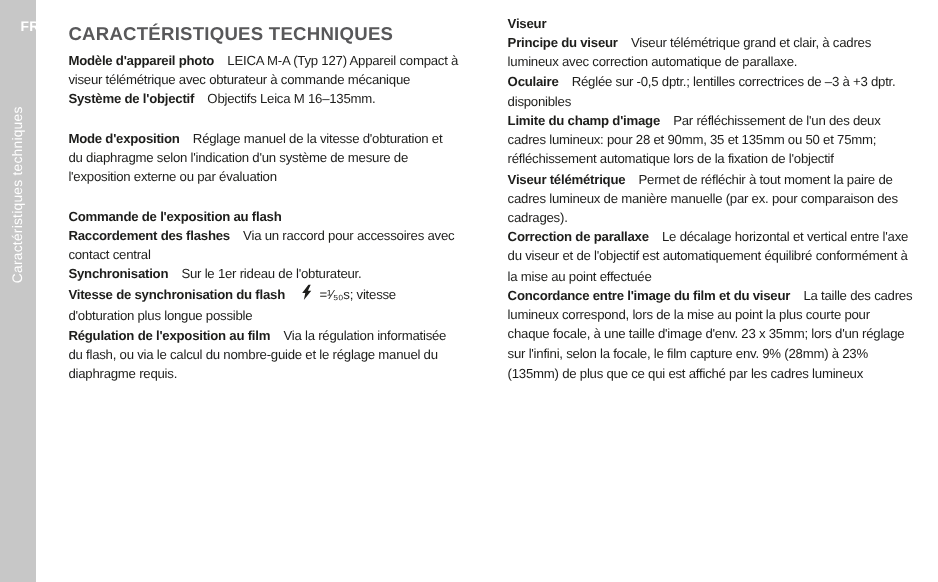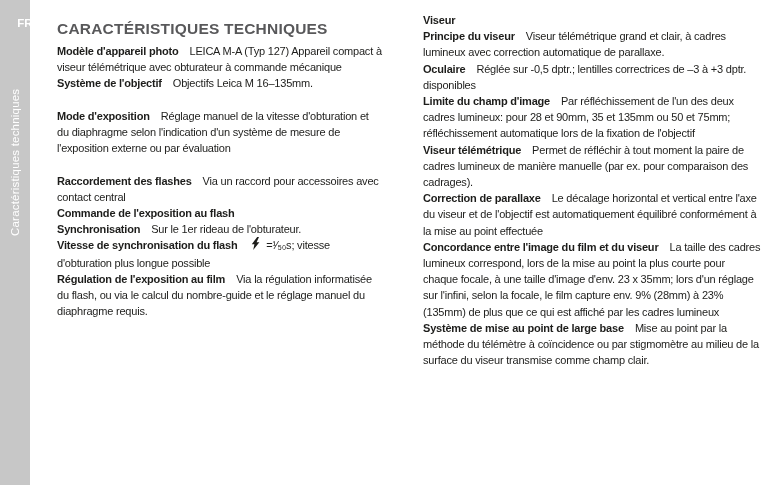--- a/index.html
+++ b/index.html
@@ -103,36 +103,35 @@
   <h1 class="page-title">CARACTÉRISTIQUES TECHNIQUES</h1>
   <div class="col col-left" id="col-left">
       <div class="section">
         <p class="spec"><span class="label gap">Modèle d'appareil photo</span><span class="body">LEICA M-A (Typ 127) Appareil compact à viseur télémétrique avec obturateur à commande mécanique</span></p>
         <p class="spec"><span class="label gap">Système de l'objectif</span><span class="body">Objectifs Leica M 16–135mm.</span></p>
       </div>
       <div class="section">
         <p class="spec"><span class="label gap">Mode d'exposition</span><span class="body">Réglage manuel de la vitesse d'obturation et du diaphragme selon l'indication d'un système de mesure de l'exposition externe ou par évaluation</span></p>
       </div>
       <div class="section">
+        <p class="spec"><span class="label">Commande de l'exposition au flash</span></p>
         <p class="spec"><span class="label gap">Raccordement des flashes</span><span class="body">Via un raccord pour accessoires avec contact central</span></p>
-        <p class="spec"><span class="label">Commande de l'exposition au flash</span></p>
         <p class="spec"><span class="label gap">Synchronisation</span><span class="body">Sur le 1er rideau de l'obturateur.</span></p>
         <p class="spec"><span class="label gap">Vitesse de synchronisation du flash</span>
   <span class="flash-icon-svg"><svg width="9" height="13" viewBox="0 0 9 13" xmlns="http://www.w3.org/2000/svg">
               <path d="M6.2 0 L0.8 7.2 L3.4 7.2 L2.2 13 L8.4 5.2 L5.6 5.2 L8 0 Z" fill="#1d1d1b"></path>
             </svg></span>
 <span class="body">=¹⁄₅₀s; vitesse d'obturation plus longue possible</span></p>
         <p class="spec"><span class="label gap">Régulation de l'exposition au film</span><span class="body">Via la régulation informatisée du flash, ou via le calcul du nombre-guide et le réglage manuel du diaphragme requis.</span></p>
       </div>
     </div>
   <div class="col col-right" id="col-right">
       <div class="section">
         <p class="spec"><span class="label">Viseur</span></p>
         <p class="spec"><span class="label gap">Principe du viseur</span><span class="body">Viseur télémétrique grand et clair, à cadres lumineux avec correction automatique de parallaxe.</span></p>
         <p class="spec"><span class="label gap">Oculaire</span><span class="body">Réglée sur -0,5 dptr.; lentilles correctrices de –3 à +3 dptr. disponibles</span></p>
         <p class="spec"><span class="label gap">Limite du champ d'image</span><span class="body">Par réfléchissement de l'un des deux cadres lumineux: pour 28 et 90mm, 35 et 135mm ou 50 et 75mm; réfléchissement automatique lors de la fixation de l'objectif</span></p>
         <p class="spec"><span class="label gap">Viseur télémétrique</span><span class="body">Permet de réfléchir à tout moment la paire de cadres lumineux de manière manuelle (par ex. pour comparaison des cadrages).</span></p>
         <p class="spec"><span class="label gap">Correction de parallaxe</span><span class="body">Le décalage horizontal et vertical entre l'axe du viseur et de l'objectif est automatiquement équilibré conformément à la mise au point effectuée</span></p>
         <p class="spec"><span class="label gap">Concordance entre l'image du film et du viseur</span><span class="body">La taille des cadres lumineux correspond, lors de la mise au point la plus courte pour chaque focale, à une taille d'image d'env. 23 x 35mm; lors d'un réglage sur l'infini, selon la focale, le film capture env. 9% (28mm) à 23% (135mm) de plus que ce qui est affiché par les cadres lumineux</span></p>
-        <p class="spec"><span class="label gap">Système de mise au point de large base</span><span class="body">Mise au point par la méthode du télémètre à coïncidence ou par stigmomètre au milieu de la surface du viseur transmise comme champ clair.</span></p>
       </div>
     </div>
 </main>
 
 </body></html>

